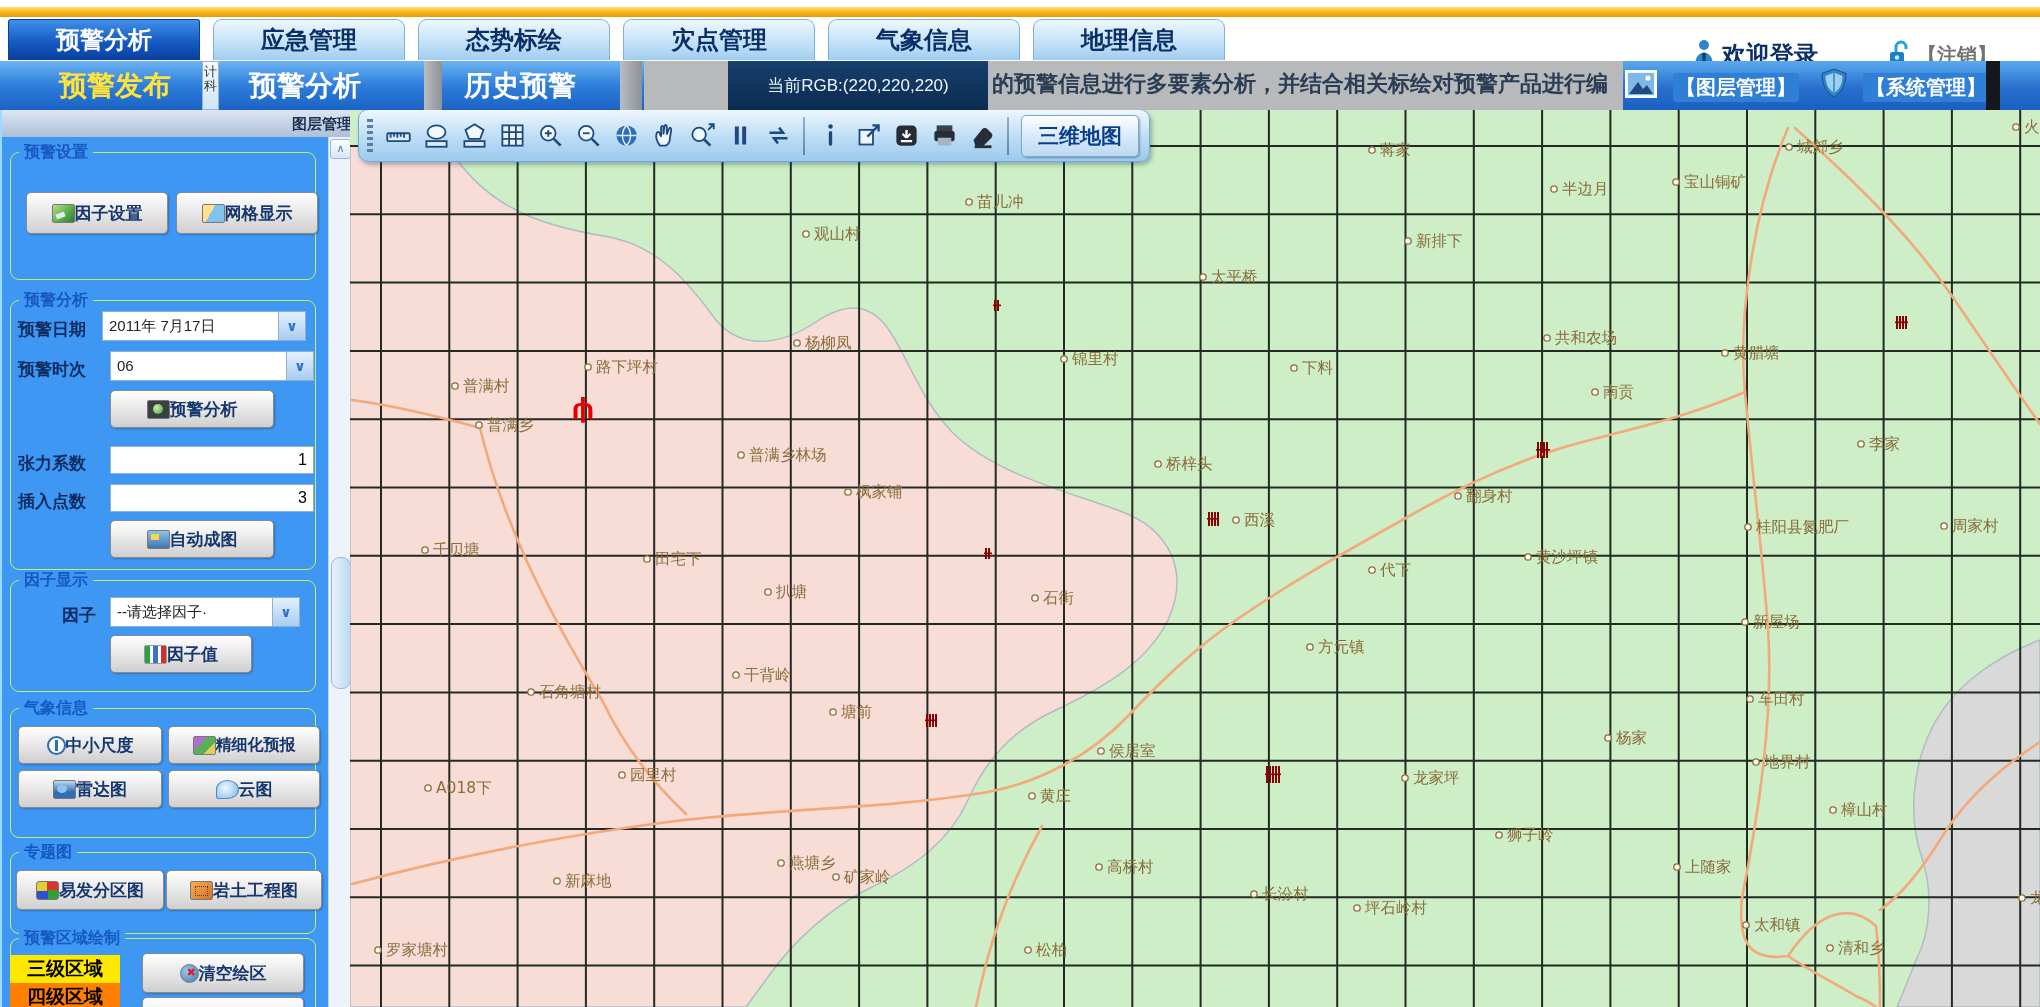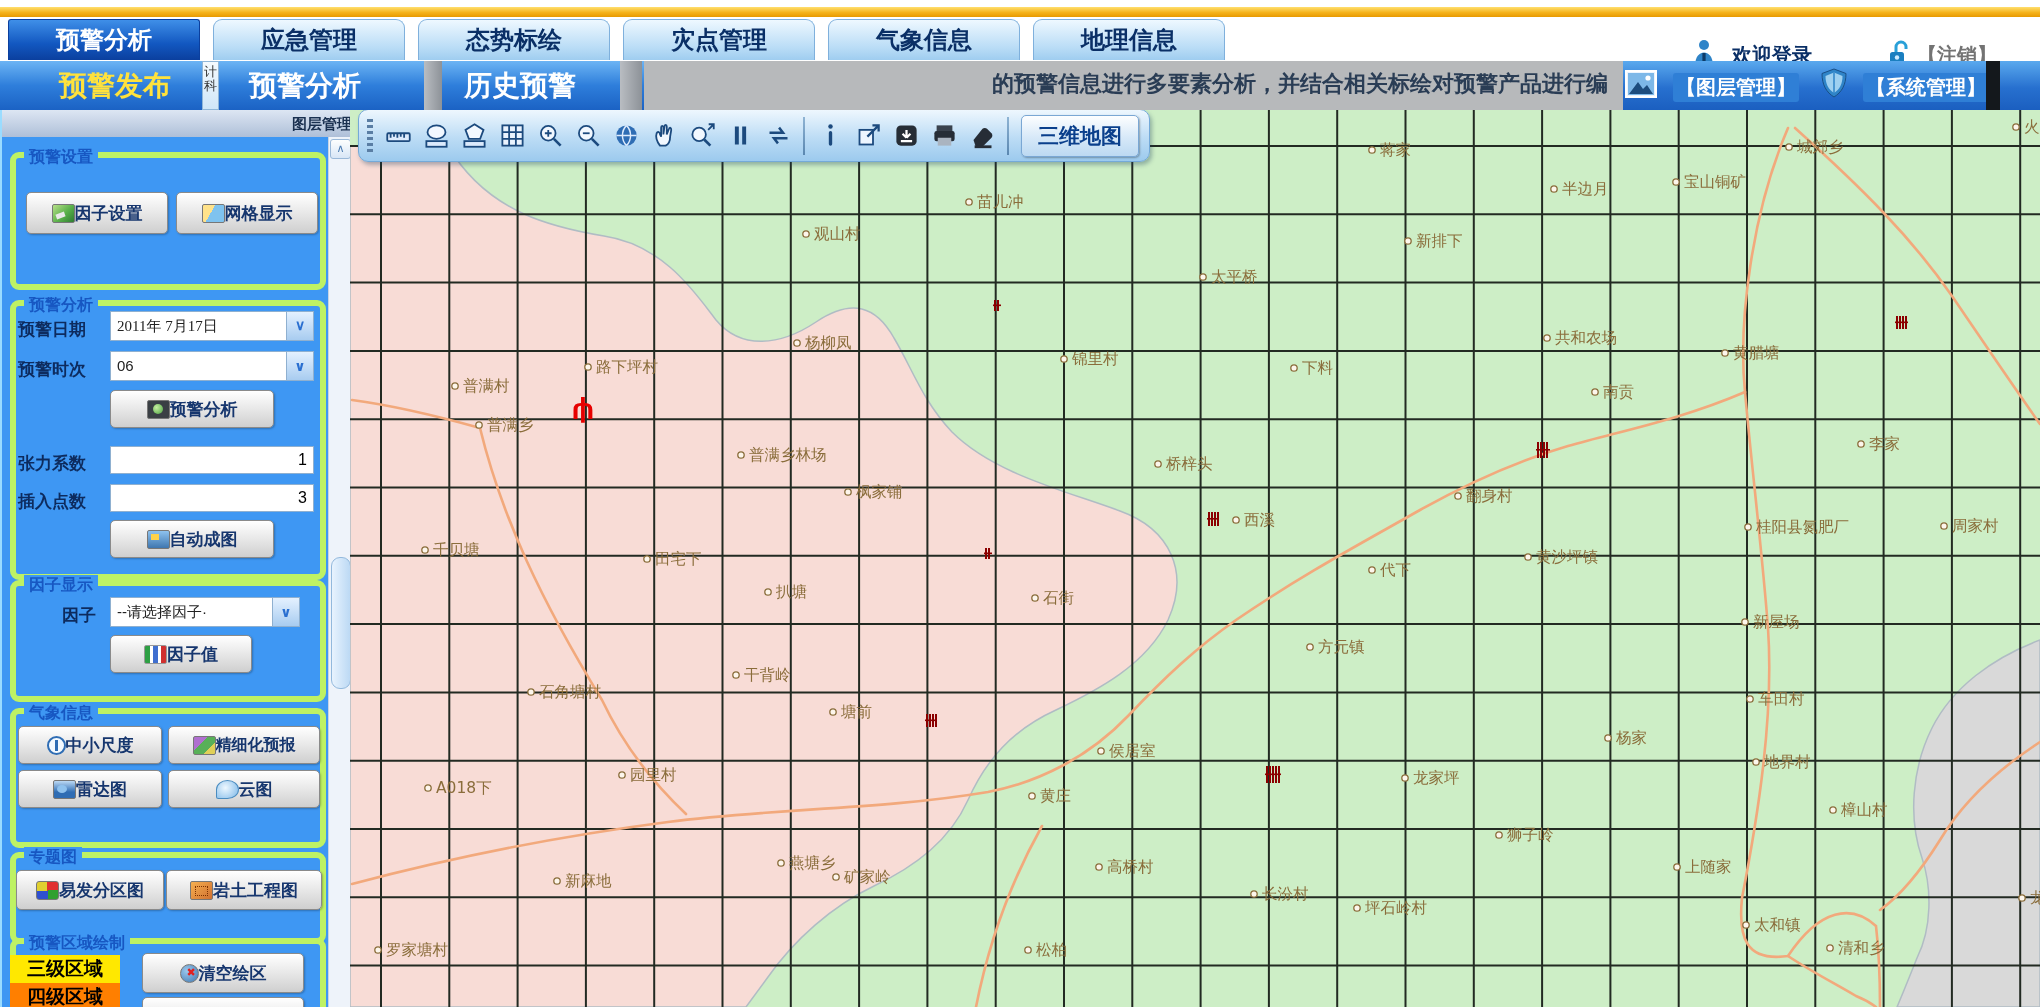--- a/index.html
+++ b/index.html
@@ -10,21 +10,21 @@
   .goldbar{position:absolute;left:0;top:7px;width:2040px;height:10px;
     background:linear-gradient(180deg,#ffdf6e,#f5b31c 55%,#e89a00);}
   .tabrow{position:absolute;left:0;top:17px;width:2040px;height:44px;background:#fff;}
   .maintab{position:absolute;top:2px;height:40px;border:1px solid #7fb0dc;border-bottom:none;
     border-radius:9px 9px 0 0;background:linear-gradient(180deg,#eef8ff,#b9dcf6 70%,#9fcdf0);
     color:#0a2f66;font-family:"DejaVu Serif","Liberation Serif",serif;font-weight:bold;
     font-size:24px;display:flex;align-items:center;justify-content:center;cursor:pointer;}
   .maintab.active{background:linear-gradient(180deg,#3f8fe8,#1257c0 60%,#0b3f9e);
     color:#fff;border-color:#0b3f9e;border-radius:3px 3px 0 0;}
   .welcome{position:absolute;top:22px;left:1694px;display:flex;align-items:center;gap:8px;}
-  .welcome .wtxt{color:#0a2f66;font-weight:bold;font-size:20px;margin-left:10px;}
+  .welcome .wtxt{color:#0a2f66;font-weight:bold;font-size:24px;}
   .logout{position:absolute;top:22px;left:1888px;display:flex;align-items:center;gap:7px;}
   .logout .wtxt{color:#737373;font-weight:bold;font-size:20px;}
 
   .subnav{position:absolute;left:0;top:61px;width:2040px;height:49px;
     background:linear-gradient(180deg,#6cb4f4,#2e7edb 50%,#1b62c4);}
   .subtab{position:absolute;top:0;height:49px;display:flex;align-items:center;justify-content:center;
     color:#fff;font-weight:bold;font-size:28px;cursor:pointer;}
   .subtab.active{color:#ffe23c;}
   .clipped-tab{position:absolute;left:202px;top:0;width:17px;height:49px;overflow:hidden;
     background:linear-gradient(180deg,#f4fafe,#cfe6f8);border:1px solid #8fb6d8;color:#333;
@@ -41,21 +41,21 @@
   .bracketbtn .btxt{color:#fff;font-weight:bold;font-size:20px;background:#2f7fd6;
     padding:1px 3px;border-radius:3px;}
   .blackband{position:absolute;left:1986px;top:0;width:14px;height:49px;background:#14181c;}
 
   
   .sidebar{position:absolute;left:0;top:110px;width:350px;height:897px;background:#3e97f3;
     border-left:2px solid #9adcff;box-sizing:border-box;}
   .sb-title{position:absolute;left:0;top:0;width:350px;height:27px;
     background:linear-gradient(180deg,#dde6f3,#aebfd8);color:#1a3050;font-weight:bold;
     font-size:15px;line-height:27px;padding-left:10px;box-sizing:border-box;text-align:right;}
-  .group{position:absolute;left:8px;width:304px;border:6px solid #bef264;border-radius:9px;}
+  .group{position:absolute;left:8px;width:304px;border:1px solid #bef264;border-radius:9px;}
   .gtitle{position:absolute;top:-11px;left:8px;background:#3e97f3;padding:0 5px;
     color:#1757c2;font-weight:bold;font-size:16px;}
   .sbtn{position:absolute;background:linear-gradient(180deg,#ffffff,#eaeaea 45%,#cfcfcf);
     border:1px solid #8a8a8a;border-radius:5px;color:#16366e;font-weight:bold;font-size:17px;
     display:flex;align-items:center;justify-content:center;cursor:pointer;
     box-shadow:inset 0 1px 0 #fff,1px 1px 2px rgba(0,0,0,.25);}
   .slabel{position:absolute;color:#0d2b5e;font-weight:bold;font-size:17px;}
   .sel{position:absolute;background:#fff;border:1px solid #8fb0d0;display:flex;box-sizing:border-box;}
   .sel .val{flex:1;font-size:15px;padding:5px 4px 0 6px;color:#222;white-space:nowrap;overflow:hidden;}
   .sel .arr{width:26px;background:linear-gradient(180deg,#e4f1ff,#a8ccf0);border-left:1px solid #8fb0d0;
@@ -147,20 +147,21 @@
         <div class="subtab active" style="left: 30px; width: 170px;">预警发布</div>
         <div class="subtab" style="left: 230px; width: 150px;">预警分析</div>
         <div class="subtab" style="left: 450px; width: 140px;">历史预警</div>
       </div>
     <div class="clipped-tab">计科</div>
     <div class="sep-grey" style="left:424px;width:18px;"></div>
     <div class="sep-grey" style="left:620px;width:22px;"></div>
     <div class="marquee">
       <span class="mtext">的预警信息进行多要素分析，并结合相关标绘对预警产品进行编</span>
     </div>
+    <div class="rgbbox">当前RGB:(220,220,220)</div>
     <div class="navright">
       <div class="bracketbtn" style="left:2px;">
         <span><svg width="32" height="28" viewBox="0 0 32 28">
               <rect x="1" y="1" width="30" height="26" fill="#eaf4ff" stroke="#ffffff" stroke-width="2"></rect>
               <rect x="3" y="3" width="26" height="22" fill="#7db8e8"></rect>
               <path d="M4 24 L13 12 L18 19 L22 15 L28 24 Z" fill="#1d4d7e"></path>
               <circle cx="23" cy="8" r="2.6" fill="#fff"></circle>
             </svg></span>
         <span class="btxt">【图层管理】</span>
       </div>
@@ -188,21 +189,21 @@
     </div>
     <div class="sbtn" style="left:174px;top:82px;width:140px;height:40px;">
       <span class="ic ic-grid"></span>
       <span>网格显示</span>
     </div>
 
     <div class="group" style="top:190px;height:268px;">
       <span class="gtitle">预警分析</span>
     </div>
     <span class="slabel" style="left:16px;top:208px;">预警日期</span>
-    <div class="sel" style="left:108px;top:201px;width:204px;height:30px;font-family:Liberation Serif, serif;">
+    <div class="sel" style="left:100px;top:201px;width:204px;height:30px;">
       <span class="val">2011年 7月17日</span>
       <span class="arr">∨</span>
     </div>
     <span class="slabel" style="left:16px;top:248px;">预警时次</span>
     <div class="sel" style="left:108px;top:241px;width:204px;height:30px;">
       <span class="val">06</span>
       <span class="arr">∨</span>
     </div>
     <div class="sbtn" style="left:108px;top:280px;width:162px;height:36px;">
       <span class="ic ic-analyze"></span>

